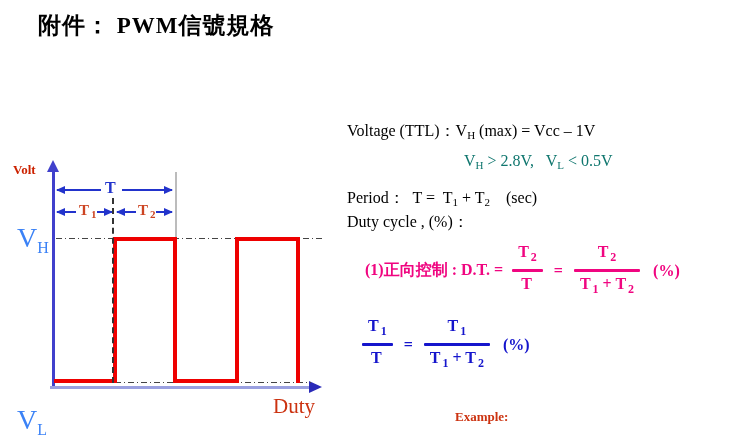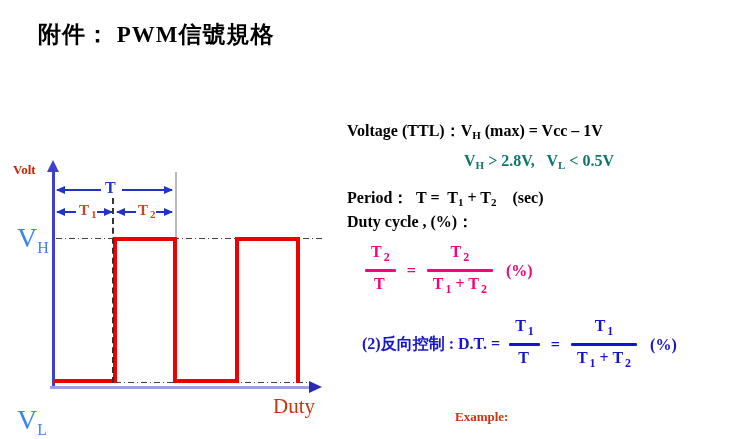--- a/index.html
+++ b/index.html
@@ -10,21 +10,20 @@
     font-family:"Liberation Serif", serif;
     overflow:hidden;
   }
   .abs { position:absolute; }
 
   
   .page-title {
     left:38px; top:10px;
     font-size:23px; font-weight:bold; color:#000;
     letter-spacing:1px;
-    margin-top:9px;
   }
 
   
   .volt-label { left:13px; top:162px; font-size:13px; font-weight:bold; color:#cc2200; }
   .time-label { left:273px; top:394px; font-size:21px; color:#cc3311; }
 
   .v-axis { left:52px; top:170px; width:3px; height:218px; background:#4040cc; }
   .tri-up {
     left:47px; top:160px; width:0; height:0;
     border-left:6px solid transparent; border-right:6px solid transparent;
@@ -68,21 +67,21 @@
     content:''; position:absolute; right:-1px; top:-3px; width:0; height:0;
     border:4px solid transparent; border-right:0; border-left:9px solid #2233cc;
   }
   .t-label  { left:105px; top:179px; font-size:16px; font-weight:bold; color:#2233cc; }
   .tsub-label { font-size:15px; font-weight:bold; color:#cc4422; }
   .tsub-label sub { font-size:11px; vertical-align:-3px; margin-left:2px; }
   .t1-label { left:79px;  top:202px; }
   .t2-label { left:138px; top:202px; }
 
   
-  .spec { font-size:16px; font-weight:bold; color:#000; white-space:pre; }
+  .spec { font-size:16px; font-weight:normal; color:#000; white-space:pre; }
   .spec sub { font-size:11px; vertical-align:-3px; }
   .voltage-line { left:347px; top:121px; }
   .range-line   { left:464px; top:152px; color:#0f766e; }
   .period-line  { left:347px; top:188px; }
   .duty-line    { left:347px; top:212px; }
 
   
   .formula { position:absolute; display:flex; align-items:center; font-weight:bold; font-size:16px; white-space:pre; }
   .formula sub { font-size:12px; vertical-align:-4px; margin-left:2px; }
   .flabel { margin-right:9px; }
@@ -145,36 +144,36 @@
 
 <div class="abs spec voltage-line"><span>Voltage (TTL)：</span><span>V</span><sub>H</sub><span> (max) = Vcc – 1V</span></div>
 
 <div class="abs spec range-line"><span>V</span><sub>H</sub><span> &gt; 2.8V,   </span><span>V</span><sub>L</sub><span> &lt; 0.5V</span></div>
 
 <div class="abs spec period-line"><span>Period：  T =  T</span><sub>1</sub><span> + T</span><sub>2</sub><span>    (sec)</span></div>
 
 <div class="abs spec duty-line">Duty cycle , (%)：</div>
 
 <div class="formula f-pink formula-1">
+  <span class="flabel">(1)正向控制 : D.T. =</span>
   <span class="frac">
     <span class="fnum"><span>T</span><sub>2</sub></span>
     <span class="fbar"></span>
     <span class="fden"><span>T</span><sub></sub></span>
   </span>
   <span class="feq">=</span>
   <span class="frac">
     <span class="fnum"><span>T</span><sub>2</sub></span>
     <span class="fbar"></span>
     <span class="fden"><span>T</span><sub>1</sub><span> + </span><span>T</span><sub>2</sub></span>
   </span>
   <span class="fpct">(%)</span>
 </div>
 
 <div class="formula f-blue formula-2">
-  <span class="flabel">(2)反向控制 : D.T. =</span>
   <span class="frac">
     <span class="fnum"><span>T</span><sub>1</sub></span>
     <span class="fbar"></span>
     <span class="fden"><span>T</span><sub></sub></span>
   </span>
   <span class="feq">=</span>
   <span class="frac">
     <span class="fnum"><span>T</span><sub>1</sub></span>
     <span class="fbar"></span>
     <span class="fden"><span>T</span><sub>1</sub><span> + </span><span>T</span><sub>2</sub></span>

